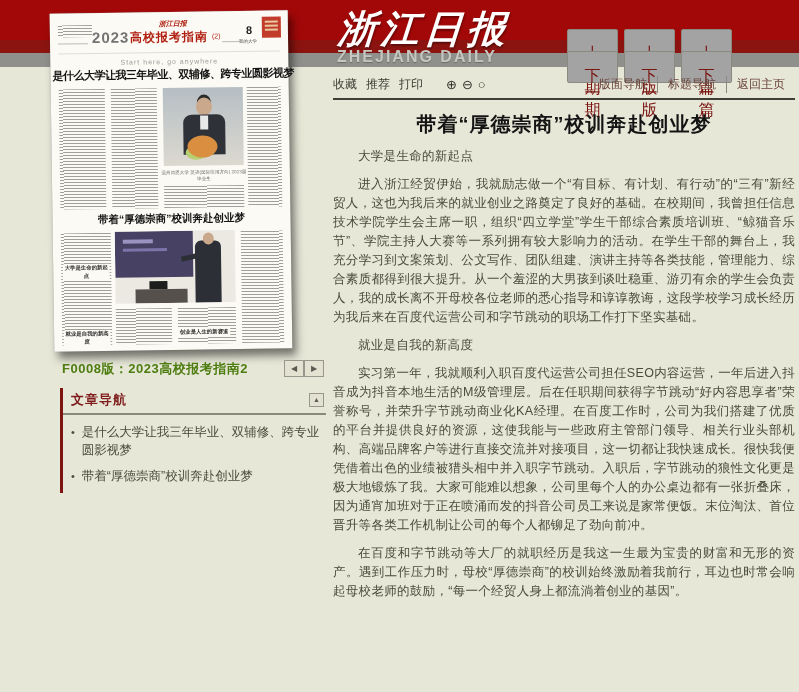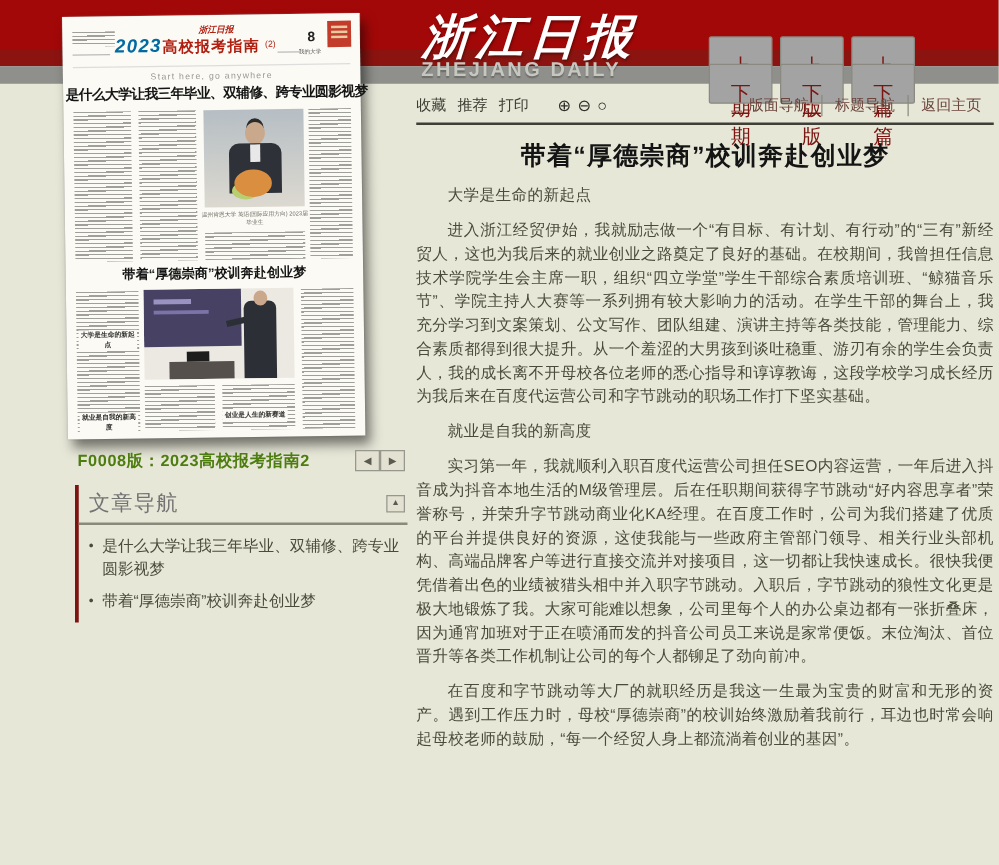--- a/index.html
+++ b/index.html
@@ -53,21 +53,21 @@
   
   .thumb{
     position:absolute;left:52px;top:12px;width:238px;height:338px;
     background:#FBFAF4;transform:rotate(-0.8deg);
     box-shadow:4px 7px 9px rgba(0,0,0,.5),0 0 1px #999;
   }
   .thumb *{position:absolute;}
   .micro{background:repeating-linear-gradient(180deg,#90908a 0 1px,transparent 1px 3px);opacity:.85;}
   .mast-logo{left:88px;top:7px;width:70px;text-align:center;font-size:7px;color:#B01E10;
     font-family:"DejaVu Serif",serif;font-weight:bold;font-style:italic;}
-  .mast-year{left:42px;top:16px;font-size:15px;font-weight:bold;font-style:italic;color:#0369a1;letter-spacing:1px;}
+  .mast-year{left:42px;top:16px;font-size:15px;font-weight:bold;color:#737373;letter-spacing:1px;}
   .mast-title{left:80px;top:17px;font-size:12px;font-weight:bold;color:#B01E10;letter-spacing:1px;}
   .mast-issue{left:162px;top:21px;font-size:7px;color:#B01E10;}
   .mast-num{left:196px;top:13px;font-size:11px;font-weight:bold;color:#222;}
   .mast-sec{left:188px;top:27px;font-size:5px;color:#555;transform:scale(.9);}
   .stamp{left:212px;top:6px;width:19px;height:21px;background:#C23B2B;}
   .stamp i{position:absolute;left:3px;top:4px;width:13px;height:2px;background:#E9C9A0;box-shadow:0 4px 0 #E9C9A0,0 8px 0 #E9C9A0;}
   .mast-line-l{left:8px;top:30px;width:30px;height:1px;background:#bbb;}
   .mast-line-r{left:172px;top:30px;width:18px;height:1px;background:#bbb;}
   .mast-hr{left:8px;top:40px;width:222px;height:1px;background:#ddd;}
   .tagline{left:0;top:46px;width:238px;text-align:center;font-size:7px;color:#9a9a94;letter-spacing:1px;}
@@ -102,21 +102,21 @@
   .mh3{left:121px;top:316px;width:58px;}
   
   .fcap-row{position:absolute;left:62px;top:360px;width:262px;display:flex;justify-content:space-between;align-items:flex-start;}
   .fcap{font-size:13px;font-weight:bold;color:#4d7c0f;letter-spacing:.5px;}
   .pager{display:flex;}
   .pagerbtn{width:20px;height:17px;background:#E3E1D1;border:1px solid #97978D;font-size:8px;color:#5A5A50;
     line-height:15px;text-align:center;padding:0;cursor:pointer;font-family:inherit;}
   .artnav{position:absolute;left:60px;top:388px;width:263px;border-left:3px solid #7E1410;}
   .artnav-head{display:flex;justify-content:space-between;align-items:center;
     padding:3px 2px 4px 8px;border-bottom:2px solid #8A8A7A;}
-  .artnav-title{font-size:17px;font-weight:normal;color:#737373;letter-spacing:1px;}
+  .artnav-title{font-size:13px;font-weight:bold;color:#7f1d1d;letter-spacing:1px;}
   .collapsebtn{width:15px;height:14px;background:#E3E1D1;border:1px solid #97978D;font-size:7px;color:#5A5A50;
     line-height:12px;text-align:center;padding:0;cursor:pointer;font-family:inherit;}
   .artnav ul{list-style:none;margin:8px 0 0 0;padding:0 4px 0 8px;}
   .artnav li{display:flex;font-size:12.5px;line-height:18px;color:#4B4B3C;margin-bottom:8px;cursor:pointer;}
   .bullet{color:#4B4B3C;margin-right:7px;font-size:11px;line-height:18px;}
 </style>
 </head>
 <body>
 
 <div class="hdr-red"></div>

